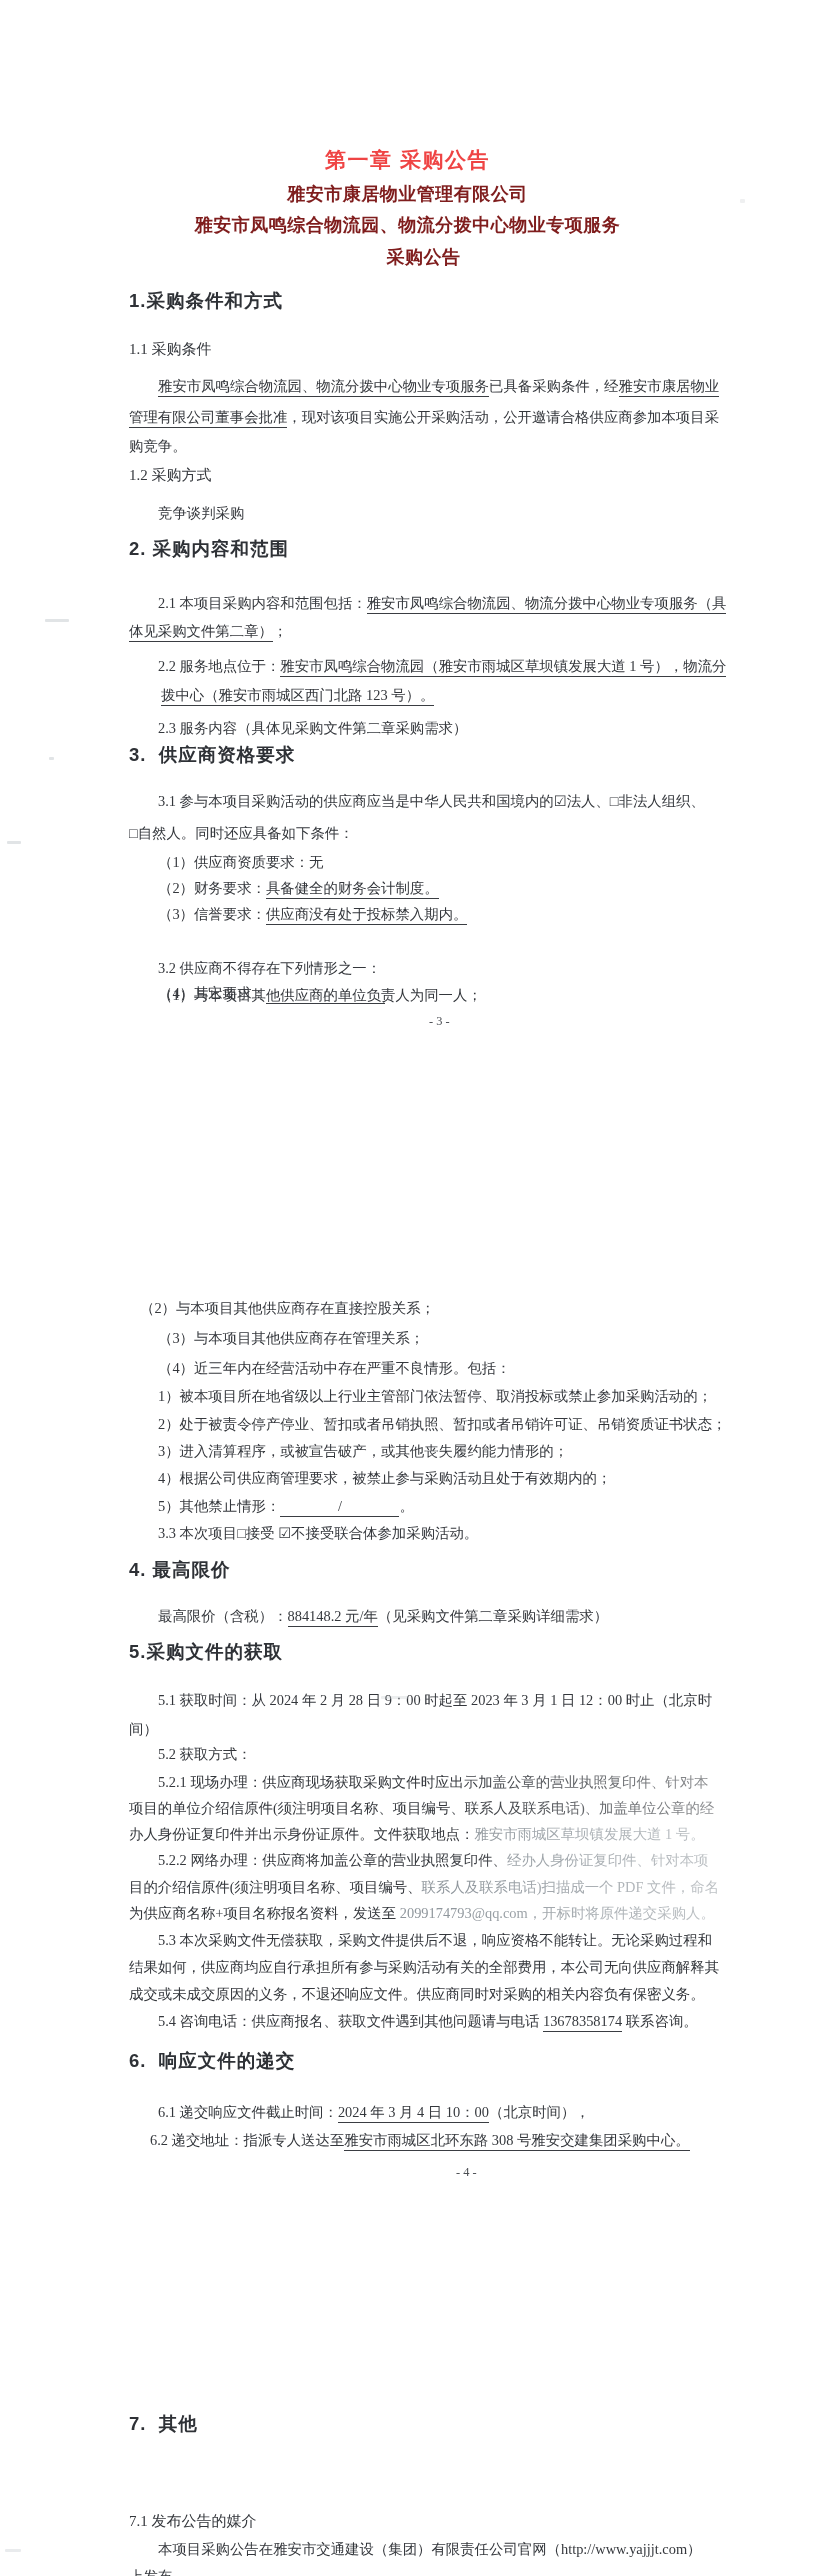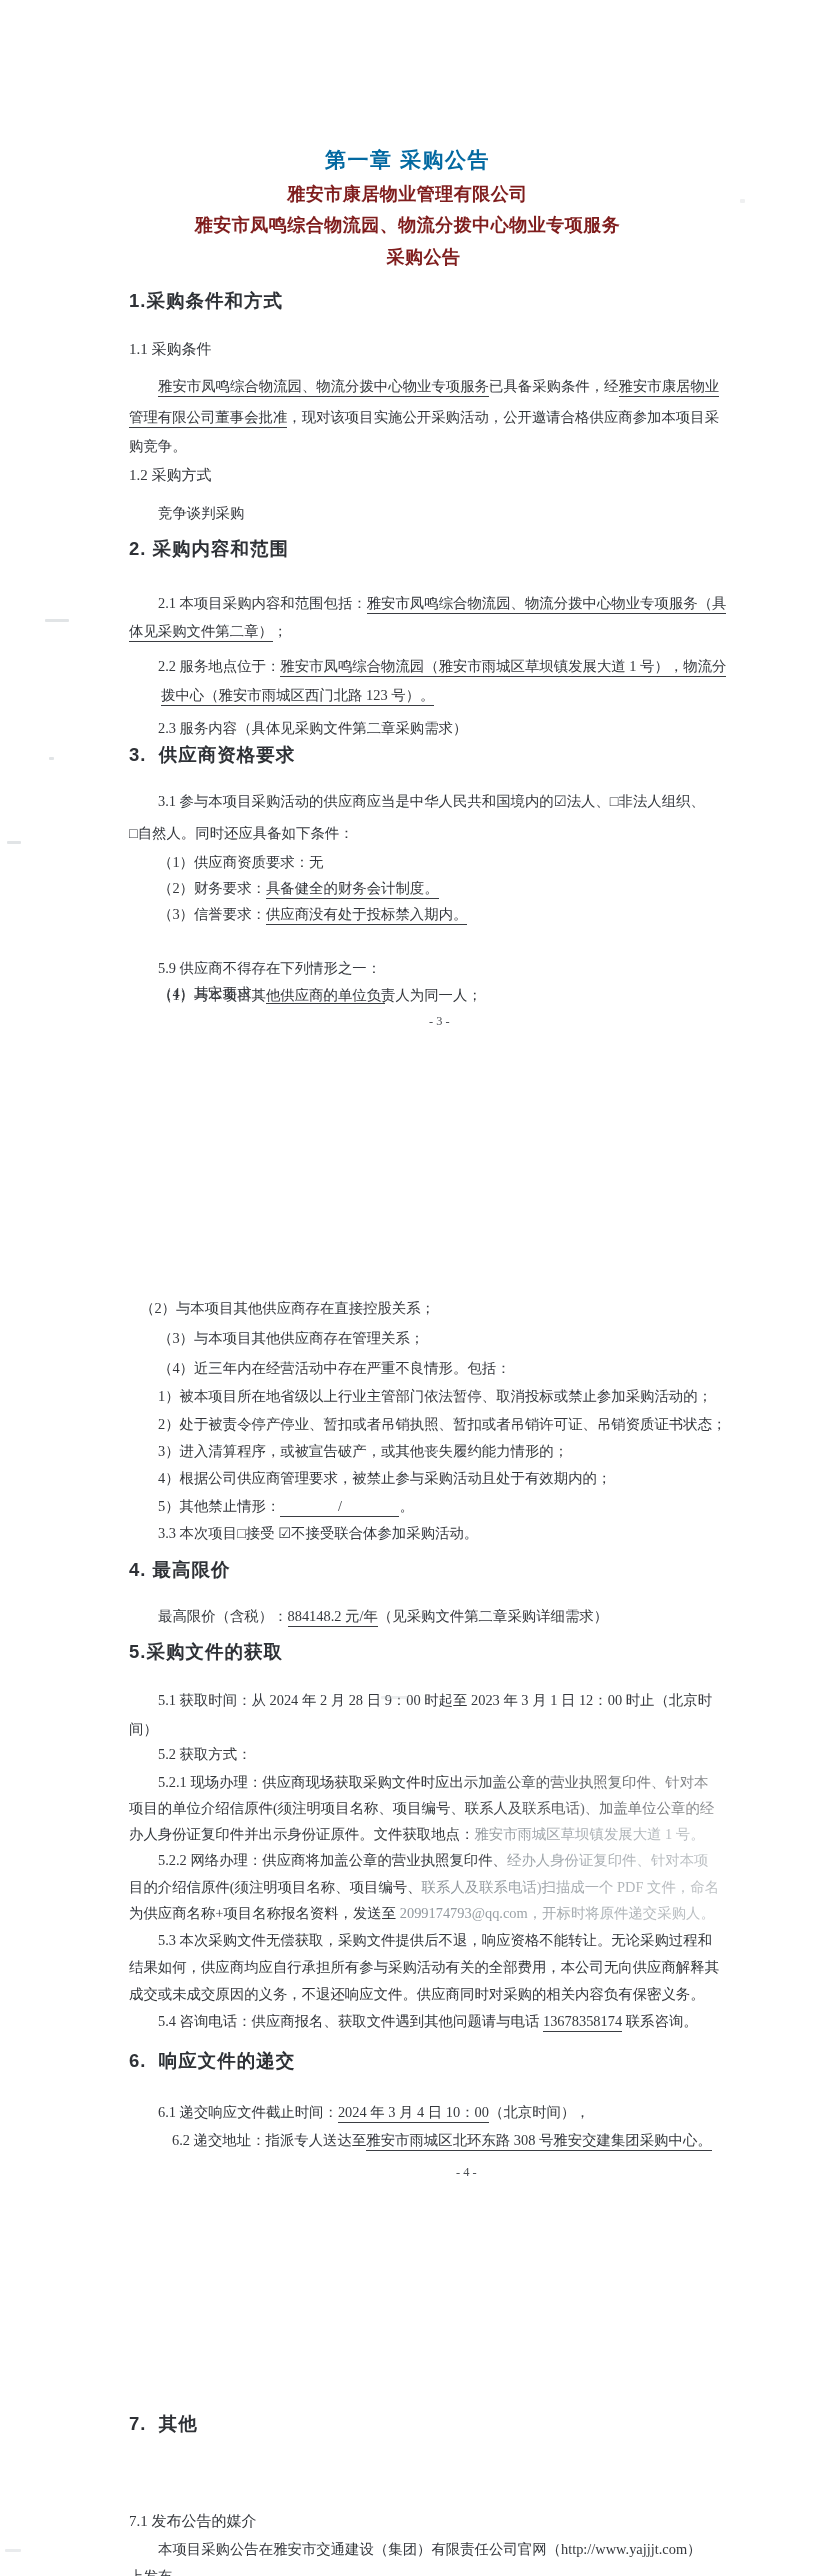--- a/index.html
+++ b/index.html
@@ -13,21 +13,21 @@
     color:#34373c;
   }
   .line{
     position:absolute;
     white-space:pre;
     font-size:14.4px;
     line-height:1.25;
   }
   .center{left:0;right:0;text-align:center;}
   
-  .chapter{font-size:21px;font-weight:700;font-family:"Liberation Sans","DejaVu Sans",sans-serif;letter-spacing:1.5px;color:#0369a1;}
+  .chapter{font-size:21px;font-weight:700;font-family:"Liberation Sans","DejaVu Sans",sans-serif;letter-spacing:1.5px;color:#ef4444;}
   .title{font-size:18px;font-weight:700;font-family:"Liberation Sans","DejaVu Sans",sans-serif;letter-spacing:0.5px;color:#7f1d1d;}
   .sec{font-size:18.5px;font-weight:700;font-family:"Liberation Sans","DejaVu Sans",sans-serif;letter-spacing:1px;color:#2e3136;}
   .sub{font-size:15px;}
   .body{font-size:14.4px;}
   .footer{font-size:12.4px;color:#4a4d52;}
   .u{border-bottom:1px solid #3a3d42;padding-bottom:1.5px;}
   .gray{color:#8f969c;}
   
   .artifact{position:absolute;background:#c9cdd2;opacity:.55;border-radius:1px;}
   .fade{position:absolute;pointer-events:none;background:linear-gradient(90deg,rgba(255,255,255,0) 0%,rgba(255,255,255,.42) 70%,rgba(255,255,255,.5) 100%);}
@@ -55,21 +55,21 @@
       <div class="line body" style="top: 657px; left: 158px;"><span>2.2 服务地点位于：</span><span class="u">雅安市凤鸣综合物流园（雅安市雨城区草坝镇发展大道 1 号），物流分</span></div>
       <div class="line body" style="top: 686px; left: 129px; margin-left: 32px;"><span class="u">拨中心（雅安市雨城区西门北路 123 号）。</span></div>
       <div class="line body" style="top: 719px; left: 158px;"><span>2.3 服务内容（具体见采购文件第二章采购需求）</span></div>
       <div class="line sec" style="top: 743px; left: 129px;"><span>3.  供应商资格要求</span></div>
       <div class="line body" style="top: 792px; left: 158px;"><span>3.1 参与本项目采购活动的供应商应当是中华人民共和国境内的☑法人、□非法人组织、</span></div>
       <div class="line body" style="top: 824px; left: 129px;"><span>□自然人。同时还应具备如下条件：</span></div>
       <div class="line body" style="top: 853px; left: 158px;"><span>（1）供应商资质要求：无</span></div>
       <div class="line body" style="top: 879px; left: 158px;"><span>（2）财务要求：</span><span class="u">具备健全的财务会计制度。</span></div>
       <div class="line body" style="top: 905px; left: 158px;"><span>（3）信誉要求：</span><span class="u">供应商没有处于投标禁入期内。</span></div>
       <div class="line body" style="top: 984px; left: 158px;"><span>（4）其它要求：</span><span class="u">　　　　/　　　　</span></div>
-      <div class="line body" style="top: 959px; left: 158px;"><span>5.9 供应商不得存在下列情形之一：</span></div>
+      <div class="line body" style="top: 959px; left: 158px;"><span>3.2 供应商不得存在下列情形之一：</span></div>
       <div class="line body" style="top: 986px; left: 158px;"><span>（1）与本项目其他供应商的单位负责人为同一人；</span></div>
       <div class="line footer" style="top: 1014px; left: 429px;"><span>- 3 -</span></div>
       <div class="line body" style="top: 1299px; left: 140px;"><span>（2）与本项目其他供应商存在直接控股关系；</span></div>
       <div class="line body" style="top: 1329px; left: 158px;"><span>（3）与本项目其他供应商存在管理关系；</span></div>
       <div class="line body" style="top: 1359px; left: 158px;"><span>（4）近三年内在经营活动中存在严重不良情形。包括：</span></div>
       <div class="line body" style="top: 1387px; left: 158px;"><span>1）被本项目所在地省级以上行业主管部门依法暂停、取消投标或禁止参加采购活动的；</span></div>
       <div class="line body" style="top: 1415px; left: 158px;"><span>2）处于被责令停产停业、暂扣或者吊销执照、暂扣或者吊销许可证、吊销资质证书状态；</span></div>
       <div class="line body" style="top: 1442px; left: 158px;"><span>3）进入清算程序，或被宣告破产，或其他丧失履约能力情形的；</span></div>
       <div class="line body" style="top: 1469px; left: 158px;"><span>4）根据公司供应商管理要求，被禁止参与采购活动且处于有效期内的；</span></div>
       <div class="line body" style="top: 1497px; left: 158px;"><span>5）其他禁止情形：</span><span class="u">　　　　/　　　　</span><span>。</span></div>
@@ -85,21 +85,21 @@
       <div class="line body" style="top: 1825px; left: 129px;"><span>办人身份证复印件并出示身份证原件。文件获取地点：</span><span class="gray">雅安市雨城区草坝镇发展大道 1 号。</span></div>
       <div class="line body" style="top: 1851px; left: 158px;"><span>5.2.2 网络办理：供应商将加盖公章的营业执照复印件、</span><span class="gray">经办人身份证复印件、针对本项</span></div>
       <div class="line body" style="top: 1878px; left: 129px;"><span>目的介绍信原件(须注明项目名称、项目编号、</span><span class="gray">联系人及联系电话)扫描成一个 PDF 文件，命名</span></div>
       <div class="line body" style="top: 1904px; left: 129px;"><span>为供应商名称+项目名称报名资料，发送至 </span><span class="gray">2099174793@qq.com，开标时将原件递交采购人。</span></div>
       <div class="line body" style="top: 1931px; left: 158px;"><span>5.3 本次采购文件无偿获取，采购文件提供后不退，响应资格不能转让。无论采购过程和</span></div>
       <div class="line body" style="top: 1958px; left: 129px;"><span>结果如何，供应商均应自行承担所有参与采购活动有关的全部费用，本公司无向供应商解释其</span></div>
       <div class="line body" style="top: 1985px; left: 129px;"><span>成交或未成交原因的义务，不退还响应文件。供应商同时对采购的相关内容负有保密义务。</span></div>
       <div class="line body" style="top: 2012px; left: 158px;"><span>5.4 咨询电话：供应商报名、获取文件遇到其他问题请与电话 </span><span class="u">13678358174</span><span> 联系咨询。</span></div>
       <div class="line sec" style="top: 2049px; left: 129px;"><span>6.  响应文件的递交</span></div>
       <div class="line body" style="top: 2103px; left: 158px;"><span>6.1 递交响应文件截止时间：</span><span class="u">2024 年 3 月 4 日 10：00</span><span>（北京时间），</span></div>
-      <div class="line body" style="top: 2131px; left: 172px;"><span>6.2 递交地址：指派专人送达至</span><span class="u">雅安市雨城区北环东路 308 号雅安交建集团采购中心。</span></div>
+      <div class="line body" style="top: 2131px; left: 150px;"><span>6.2 递交地址：指派专人送达至</span><span class="u">雅安市雨城区北环东路 308 号雅安交建集团采购中心。</span></div>
       <div class="line footer" style="top: 2165px; left: 456px;"><span>- 4 -</span></div>
       <div class="line sec" style="top: 2412px; left: 129px;"><span>7.  其他</span></div>
       <div class="line sub" style="top: 2512px; left: 129px;"><span>7.1 发布公告的媒介</span></div>
       <div class="line body" style="top: 2540px; left: 158px;"><span>本项目采购公告在雅安市交通建设（集团）有限责任公司官网（http://www.yajjjt.com）</span></div>
       <div class="line body" style="top: 2567px; left: 129px;"><span>上发布。</span></div>
     </div>
 
   <div class="artifact" style="left:45px;top:619px;width:24px;height:2.6px;"></div>
   <div class="artifact" style="left:7.2px;top:841px;width:13.4px;height:3.1px;"></div>
   <div class="artifact" style="left:49px;top:757px;width:5.2px;height:2.6px;"></div>

